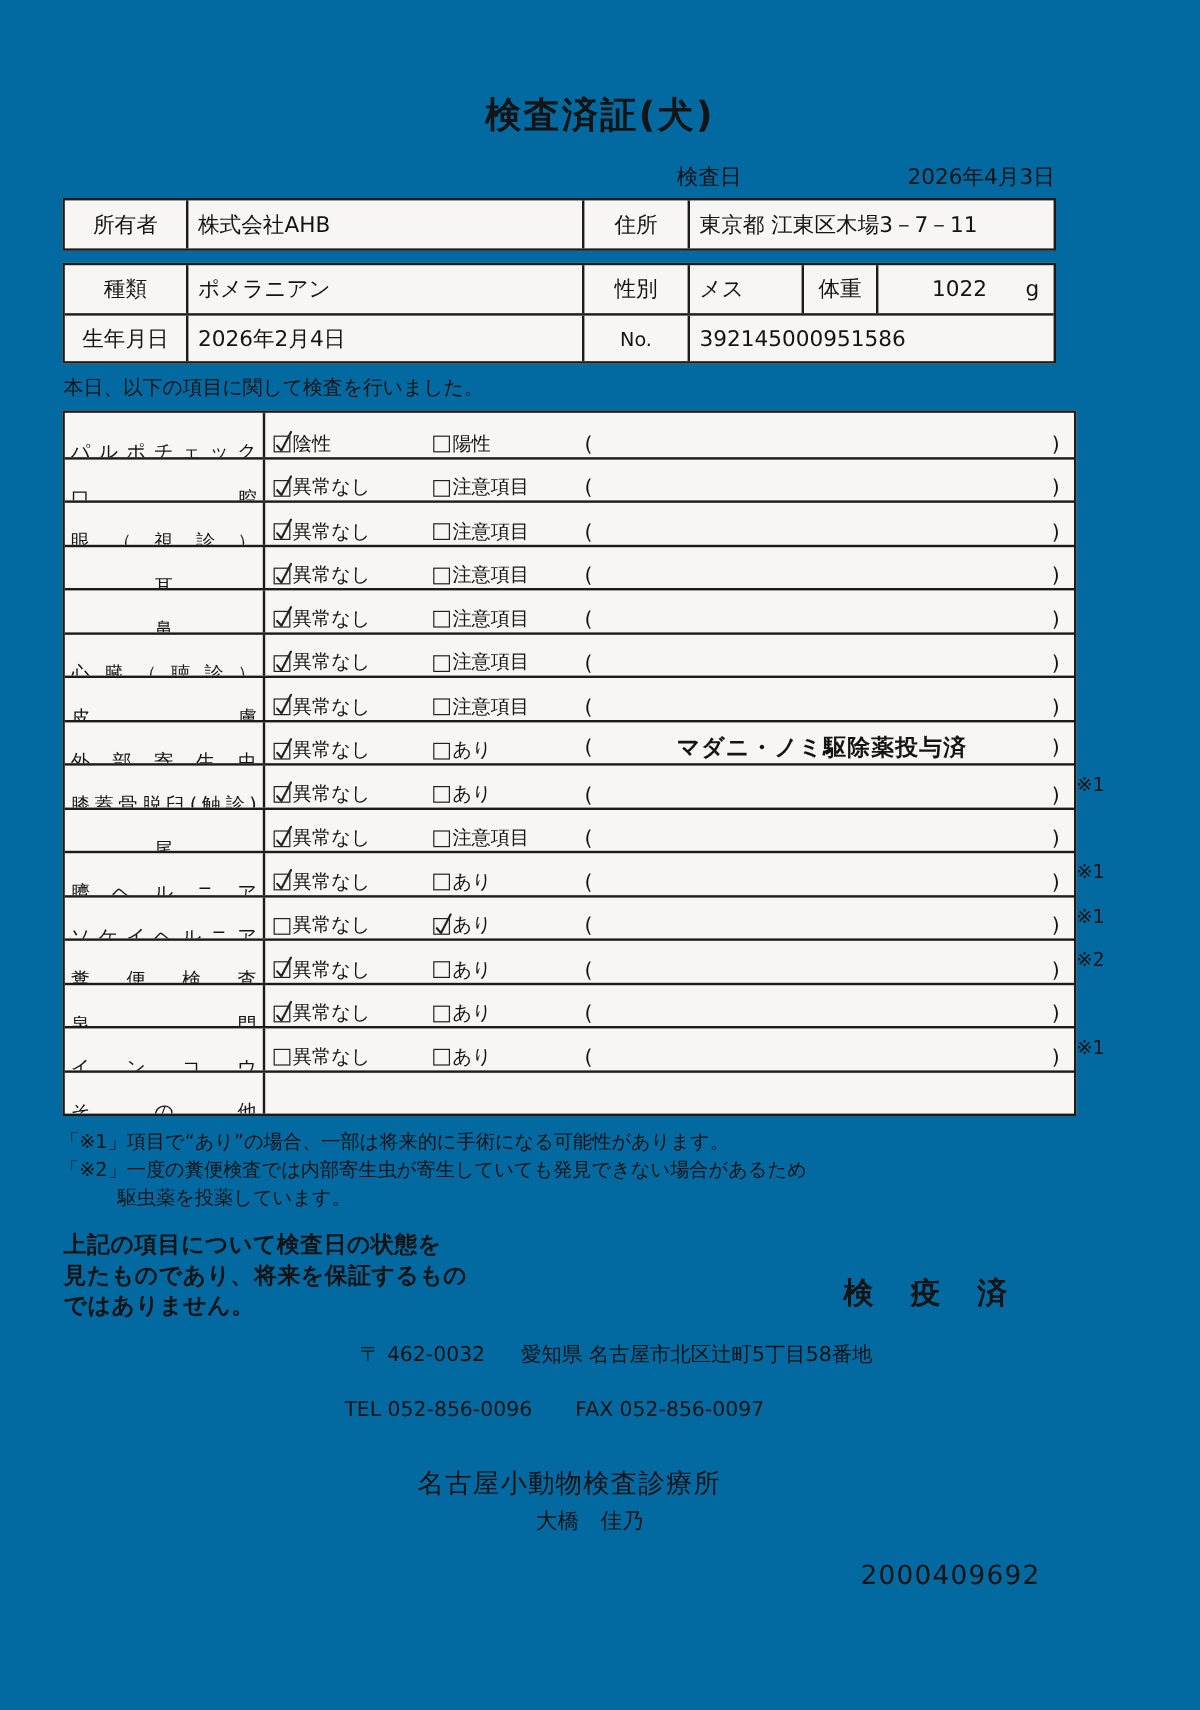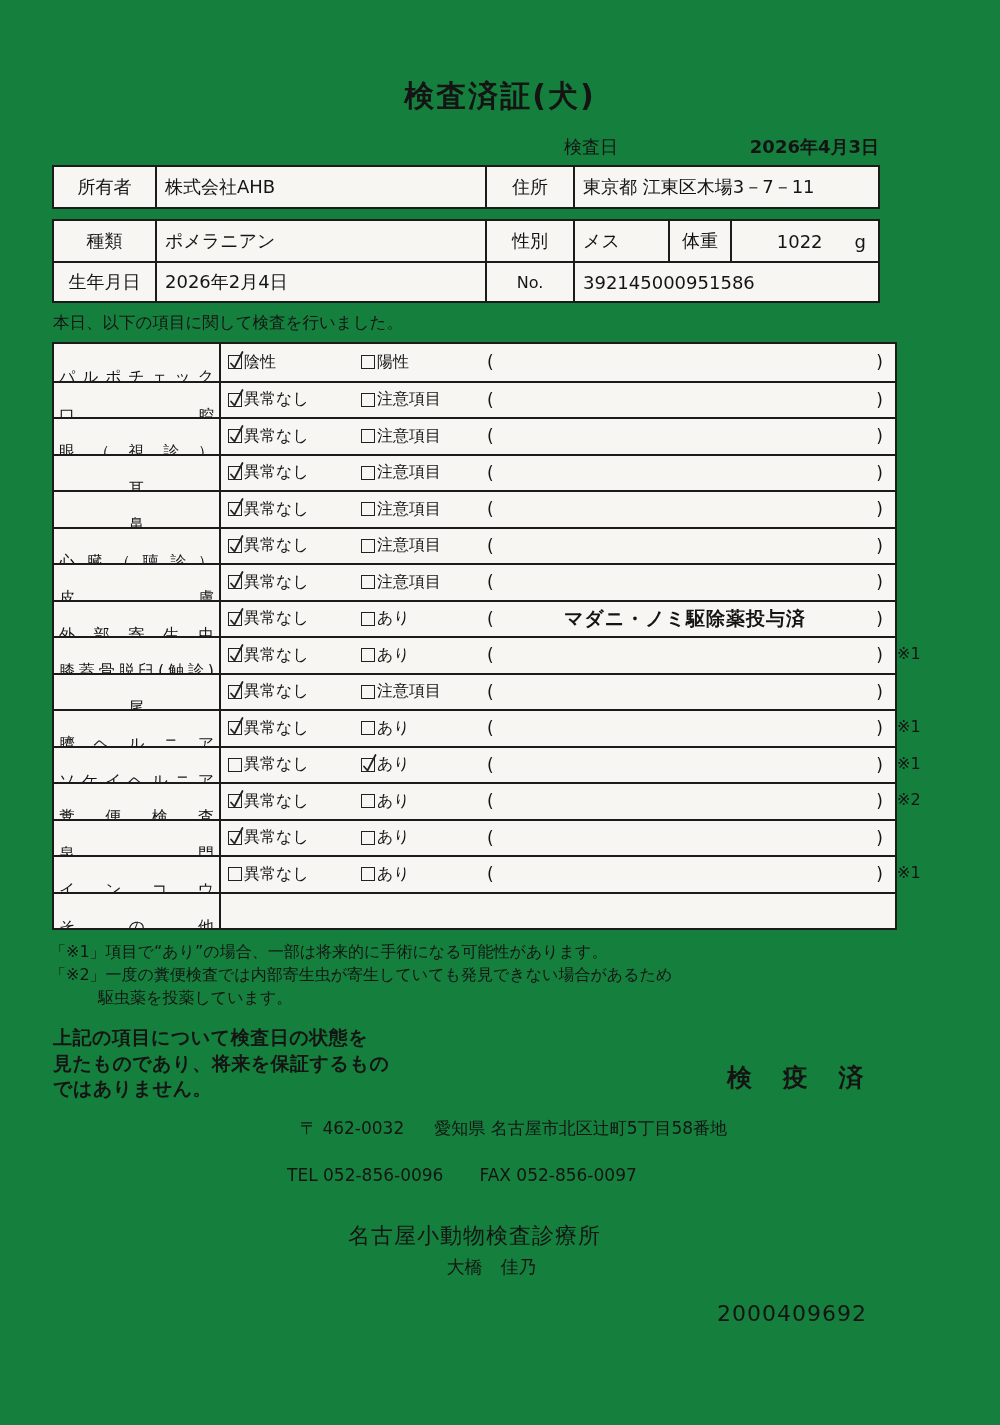--- a/index.html
+++ b/index.html
@@ -1,40 +1,40 @@
 <!DOCTYPE html>
 <html><head>
 <meta charset="utf-8">
 <style>
   html,body{margin:0;padding:0;}
   body{background:#e8e8e6;}
   .page{
     position:relative;
     width:1000px;height:1425px;
-    background:#15803d;
+    background:#0369a1;
     font-family:"DejaVu Sans",sans-serif;
     color:#141414;
     overflow:hidden;
   }
   .title{
     padding-top:76px;
     text-align:center;
     font-size:30px;
     font-weight:bold;
     letter-spacing:2px;
   }
   .date-row{
     margin:18px 0 0 52px;
     width:845px;
     display:flex;
     align-items:baseline;
     font-size:18px;
   }
   .date-row .dlabel{margin-left:512px;}
-  .date-row .dvalue{margin-left:auto;padding-right:18px;font-weight:bold;}
+  .date-row .dvalue{margin-left:auto;padding-right:18px;}
   
   .itable{
     margin:6px 0 0 52px;
     width:828px;
     border:2.5px solid #1b1b1b;
     box-sizing:border-box;
     background:#f7f6f3;
   }
   .itable + .itable{margin-top:10px;}
   .irow{display:flex;height:40px;box-sizing:border-box;}
@@ -81,21 +81,21 @@
     line-height:34px;
     text-align:justify;
     text-align-last:justify;
     white-space:nowrap;
     overflow:hidden;
   }
   .c-label.single{text-align:center;text-align-last:center;}
   .c-body{
     flex:1;
     display:flex;
-    align-items:center;
+    align-items:flex-end;
     padding-left:7px;
     box-sizing:border-box;
   }
   .opt{display:inline-flex;align-items:center;width:133px;font-size:16px;}
   .opt.o2{width:126px;}
   .cbox{
     position:relative;
     width:14px;height:14px;
     border:1.7px solid #222;
     box-sizing:border-box;
@@ -129,21 +129,21 @@
     font-size:16px;
     color:#141414;
   }
   
   .footnotes{margin:10px 0 0 50px;font-size:16px;line-height:23px;white-space:pre;}
   
   .statement-wrap{position:relative;margin:16px 0 0 53px;width:845px;height:82px;}
   .statement{font-size:19px;font-weight:bold;line-height:25.5px;letter-spacing:0.5px;}
   .stamp{
     position:absolute;
-    left:674px;top:36px;
+    left:650px;top:36px;
     font-size:25px;
     font-weight:600;
     letter-spacing:11px;
     white-space:nowrap;
   }
   
   .postal{margin:10px 0 0 300px;font-size:17px;display:flex;gap:30px;white-space:nowrap;}
   .telfax{margin:25px 0 0 287px;font-size:17px;display:flex;gap:36px;white-space:nowrap;}
   .clinic-name{margin:36px 0 0 52px;width:845px;text-align:center;font-size:22px;letter-spacing:1px;}
   .vet-name{margin:4px 0 0 52px;width:845px;text-align:center;font-size:18px;padding-left:34px;box-sizing:border-box;}

